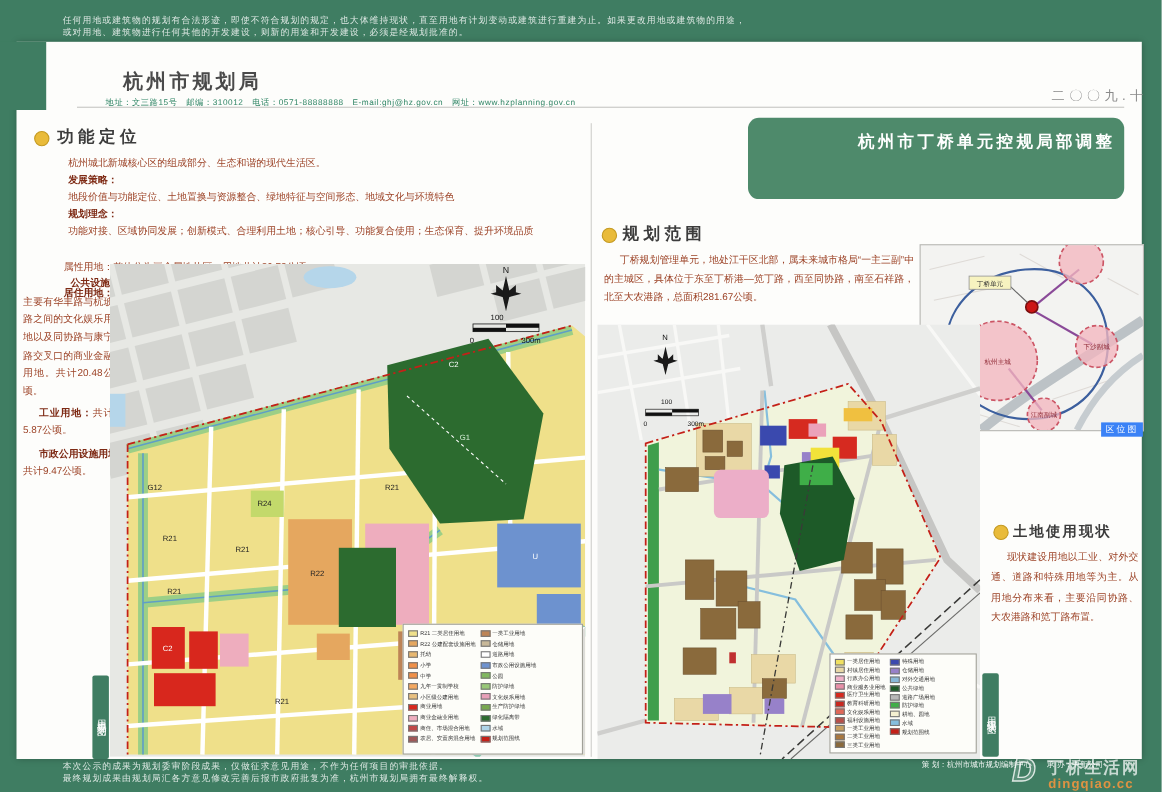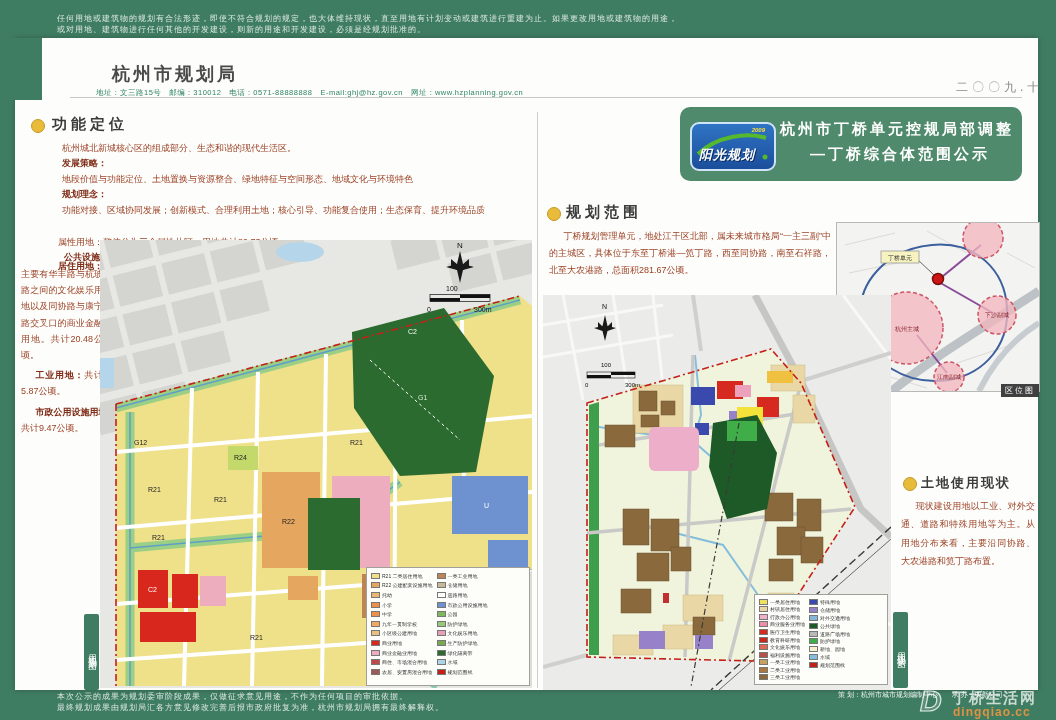--- a/index.html
+++ b/index.html
@@ -27,21 +27,21 @@
              font-size:13px;letter-spacing:1px;text-shadow:1px 1px 0 #0a2c5e;}
   .logo-year{position:absolute;right:9px;top:3px;color:#ffe23a;font-weight:bold;font-style:italic;font-size:6px;}
   .map-tab{background:#3f7d62;color:#fff;writing-mode:vertical-rl;text-orientation:upright;
            font-size:8.5px;letter-spacing:2px;text-align:center;border-radius:2px;}
   .legend{background:#fdfdf9;border:1px solid #a0a098;display:flex;gap:4px;padding:3px 4px;box-sizing:border-box;}
   .lg-col{display:flex;flex-direction:column;}
   .lg-row{display:flex;align-items:center;gap:2px;height:9.6px;}
   .lg-row.sm{height:7.9px;}
   .sw{width:7px;height:4px;border:.5px solid #777;flex:none;}
   .lg-t{font-size:5px;color:#333;white-space:nowrap;}
-  .loc-tag{background:#404040;color:#fff;font-size:8px;letter-spacing:2px;
+  .loc-tag{background:#3b82f6;color:#fff;font-size:8px;letter-spacing:2px;
            display:flex;align-items:center;justify-content:center;}
   .footnote{color:rgba(255,255,255,.82);font-size:8px;letter-spacing:1px;white-space:nowrap;}
   .credits{color:rgba(255,255,255,.92);font-size:7px;white-space:nowrap;}
   .wm-letter{font-size:30px;font-weight:bold;font-style:italic;color:rgba(255,255,255,.15);
              -webkit-text-stroke:1.2px rgba(255,255,255,.8);}
   .wm-name{font-size:15px;font-weight:bold;color:rgba(255,255,255,.72);letter-spacing:2px;}
   .wm-domain{font-size:12px;font-weight:bold;color:rgba(240,149,63,.9);letter-spacing:1px;}
   svg text{font-family:"Liberation Sans","DejaVu Sans",sans-serif;}
 </style>
 </head>
@@ -288,30 +288,21 @@
         <div class="lg-row">
           <span class="sw" style="background: rgb(196, 32, 24);"></span>
           <span class="lg-t">规划范围线</span>
         </div>
       </div>
   </div>
 </div>
 <div class="abs map-tab" style="left:84px;top:614px;width:15px;height:76px;">用地规划图</div>
 
 <div class="abs banner" style="left:680px;top:107px;width:342px;height:74px;">
-  <div class="abs logo" style="left:10px;top:15px;width:82px;height:45px;">
-    <svg width="82" height="45" style="position:absolute;left:0;top:0;">
-      <path d="M6,30 C25,12 55,8 74,14" stroke="#55b82e" stroke-width="4" fill="none"></path>
-      <circle cx="73" cy="33" r="2.5" fill="#55b82e"></circle>
-    </svg>
-    <span class="logo-year">2009</span>
-    <span class="logo-name">阳光规划</span>
-  </div>
   <div class="abs banner-t" style="left:100px;top:13px;">杭州市丁桥单元控规局部调整</div>
-  <div class="abs banner-t" style="left:130px;top:38px;">—丁桥综合体范围公示</div>
 </div>
 
 <div class="abs bullet" style="left:547px;top:207px;"></div>
 <div class="abs sec-title" style="left:566px;top:203px;">规划范围</div>
 <div class="abs body-t indent" style="left:549px;top:228px;width:282px;line-height:1.9;">丁桥规划管理单元，地处江干区北部，属未来城市格局“一主三副”中的主城区，具体位于东至丁桥港—笕丁路，西至同协路，南至石祥路，北至大农港路，总面积281.67公顷。</div>
 
 <div class="abs" style="left:836px;top:222px;width:204px;height:170px;background:#f3f3f1;border:1px solid #b8b8b4;box-sizing:border-box;">
 <svg width="202" height="168" viewBox="0 0 202 168">
   <g stroke="#dedad6" stroke-width="1" fill="none">
     <path d="M8,22 L58,10"></path>

